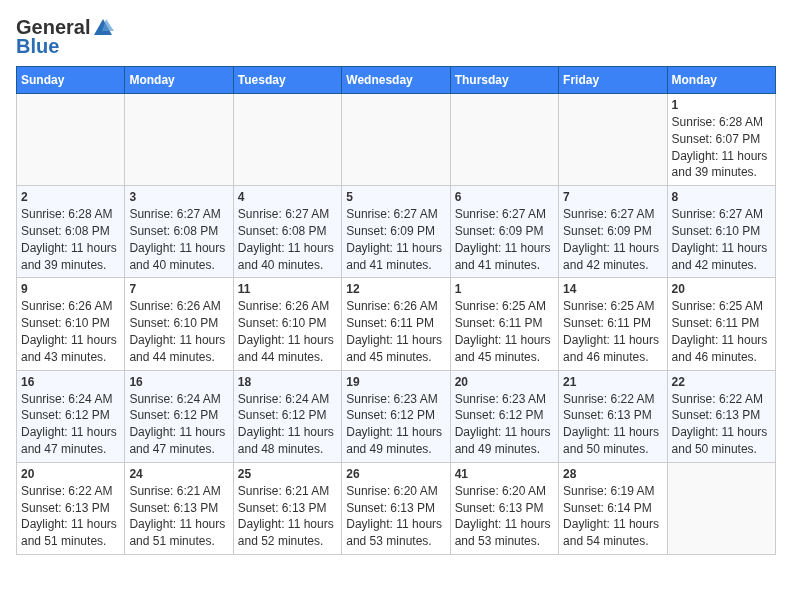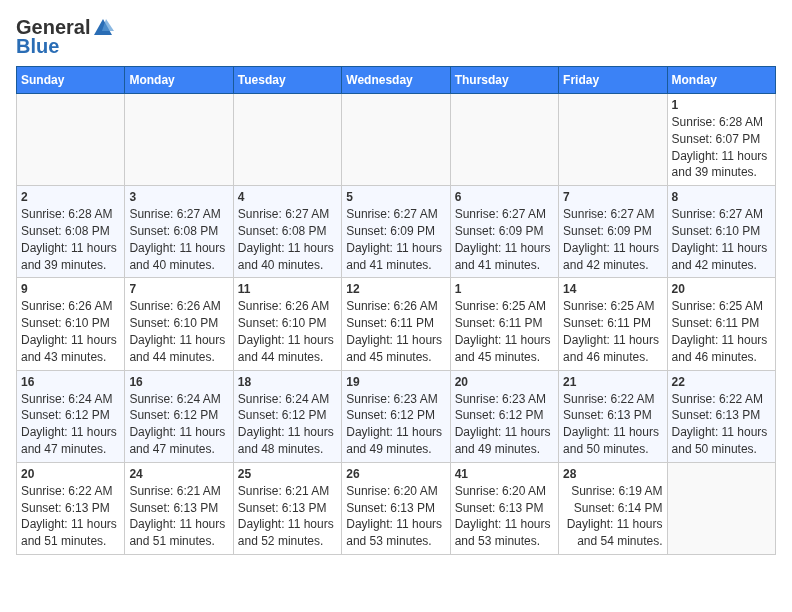--- a/index.html
+++ b/index.html
@@ -310,21 +310,21 @@
         </td>
         <td>
           <span class="day-num">41</span>
           <div class="day-info" style="white-space: pre-line;">Sunrise: 6:20 AM
 Sunset: 6:13 PM
 Daylight: 11 hours
 and 53 minutes.</div>
         </td>
         <td>
           <span class="day-num">28</span>
-          <div class="day-info" style="white-space: pre-line; text-align: right;">Sunrise: 6:19 AM
+          <div class="day-info" style="white-space: pre-line;">Sunrise: 6:19 AM
 Sunset: 6:14 PM
 Daylight: 11 hours
 and 54 minutes.</div>
         </td>
         <td class="empty-cell"></td>
       </tr>
     </tbody>
 </table>
 
 </body></html>

